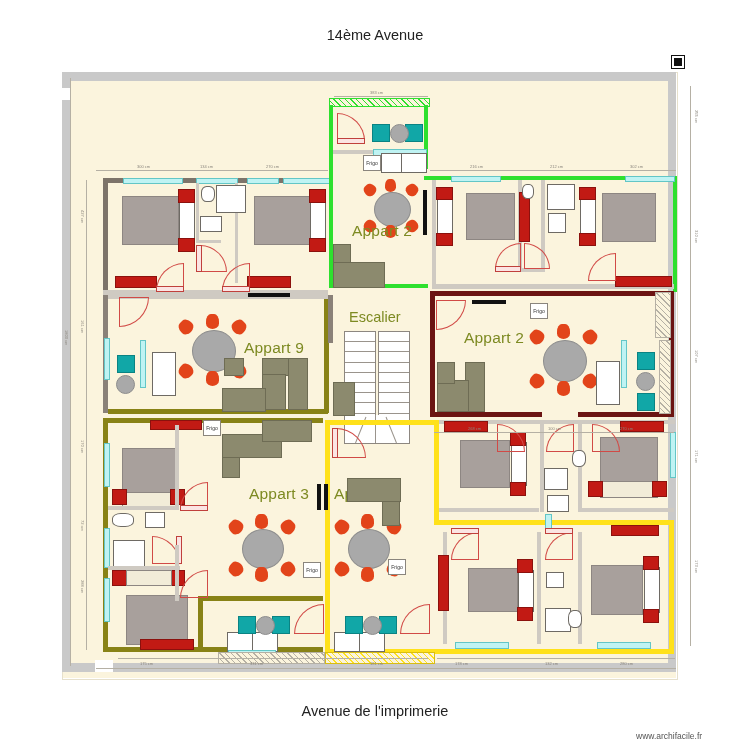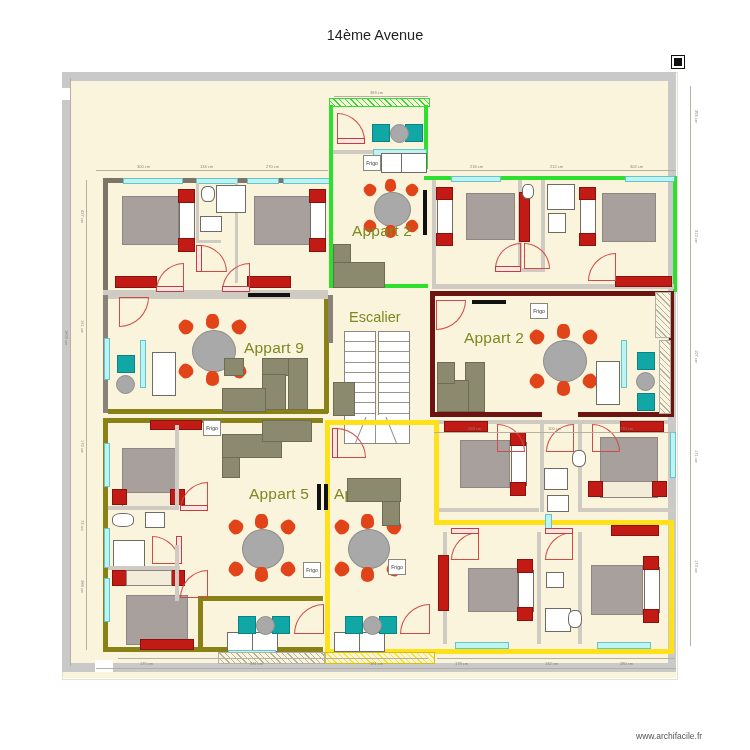--- a/index.html
+++ b/index.html
@@ -72,20 +72,21 @@
   
   .stair-box{background:#fff;border:1px solid #8d8780;}
   .stair-step{border-bottom:1px solid #9a948c;height:9.2px;}
 </style>
 </head>
 <body>
 
 <div class="canvas">
 
   <div class="abs title-top">14ème Avenue</div>
+  <div class="abs title-bottom">Avenue de l'imprimerie</div>
   <div class="abs watermark">www.archifacile.fr</div>
   <div class="abs marker-sq"></div>
 
   <div class="abs plot"></div>
   <div class="abs plot-outline"></div>
   <div class="abs sidewalk-top"></div>
   <div class="abs sidewalk-bottom"></div>
   <div class="abs sidewalk-left"></div>
   <div class="abs sidewalk-right"></div>
   <div class="abs gap-l"></div>
@@ -310,21 +311,21 @@
   <div class="abs sofa" style="left:222px;top:434px;width:16px;height:42px;"></div>
   <div class="abs sofa" style="left:222px;top:434px;width:58px;height:22px;"></div>
   <div class="abs sofa" style="left:262px;top:420px;width:48px;height:20px;"></div>
   <div class="abs table-rd" style="left:242px;top:529px;width:40px;height:38px;"></div>
   <div class="abs chair" style="left:255px;top:514px;width:13px;height:15px;"></div>
   <div class="abs chair" style="left:255px;top:567px;width:13px;height:15px;"></div>
   <div class="abs chair" style="left:229px;top:520px;width:14px;height:14px;transform:rotate(-45deg);"></div>
   <div class="abs chair" style="left:281px;top:520px;width:14px;height:14px;transform:rotate(45deg);"></div>
   <div class="abs chair" style="left:229px;top:562px;width:14px;height:14px;transform:rotate(-135deg);"></div>
   <div class="abs chair" style="left:281px;top:562px;width:14px;height:14px;transform:rotate(135deg);"></div>
-  <div class="abs lbl" style="left:249px;top:485px;">Appart 5</div>
+  <div class="abs lbl" style="left:249px;top:485px;">Appart 3</div>
   <div class="abs frigo" style="left:303px;top:562px;width:16px;height:14px;">Frigo</div>
   <div class="abs fixture" style="left:227px;top:632px;width:24px;height:18px;"></div>
   <div class="abs fixture" style="left:252px;top:632px;width:24px;height:18px;"></div>
   <div class="abs window" style="left:228px;top:650px;width:46px;height:5px;"></div>
   <div class="abs armchair" style="left:238px;top:616px;width:16px;height:16px;"></div>
   <div class="abs armchair" style="left:272px;top:616px;width:16px;height:16px;"></div>
   <div class="abs table-rd" style="left:256px;top:616px;width:17px;height:17px;"></div>
   <div class="abs door-arc" style="left:294px;top:604px;width:28px;height:28px;"></div>
 
   <div class="abs w-yellow" style="left:325px;top:420px;width:5px;height:234px;"></div>

